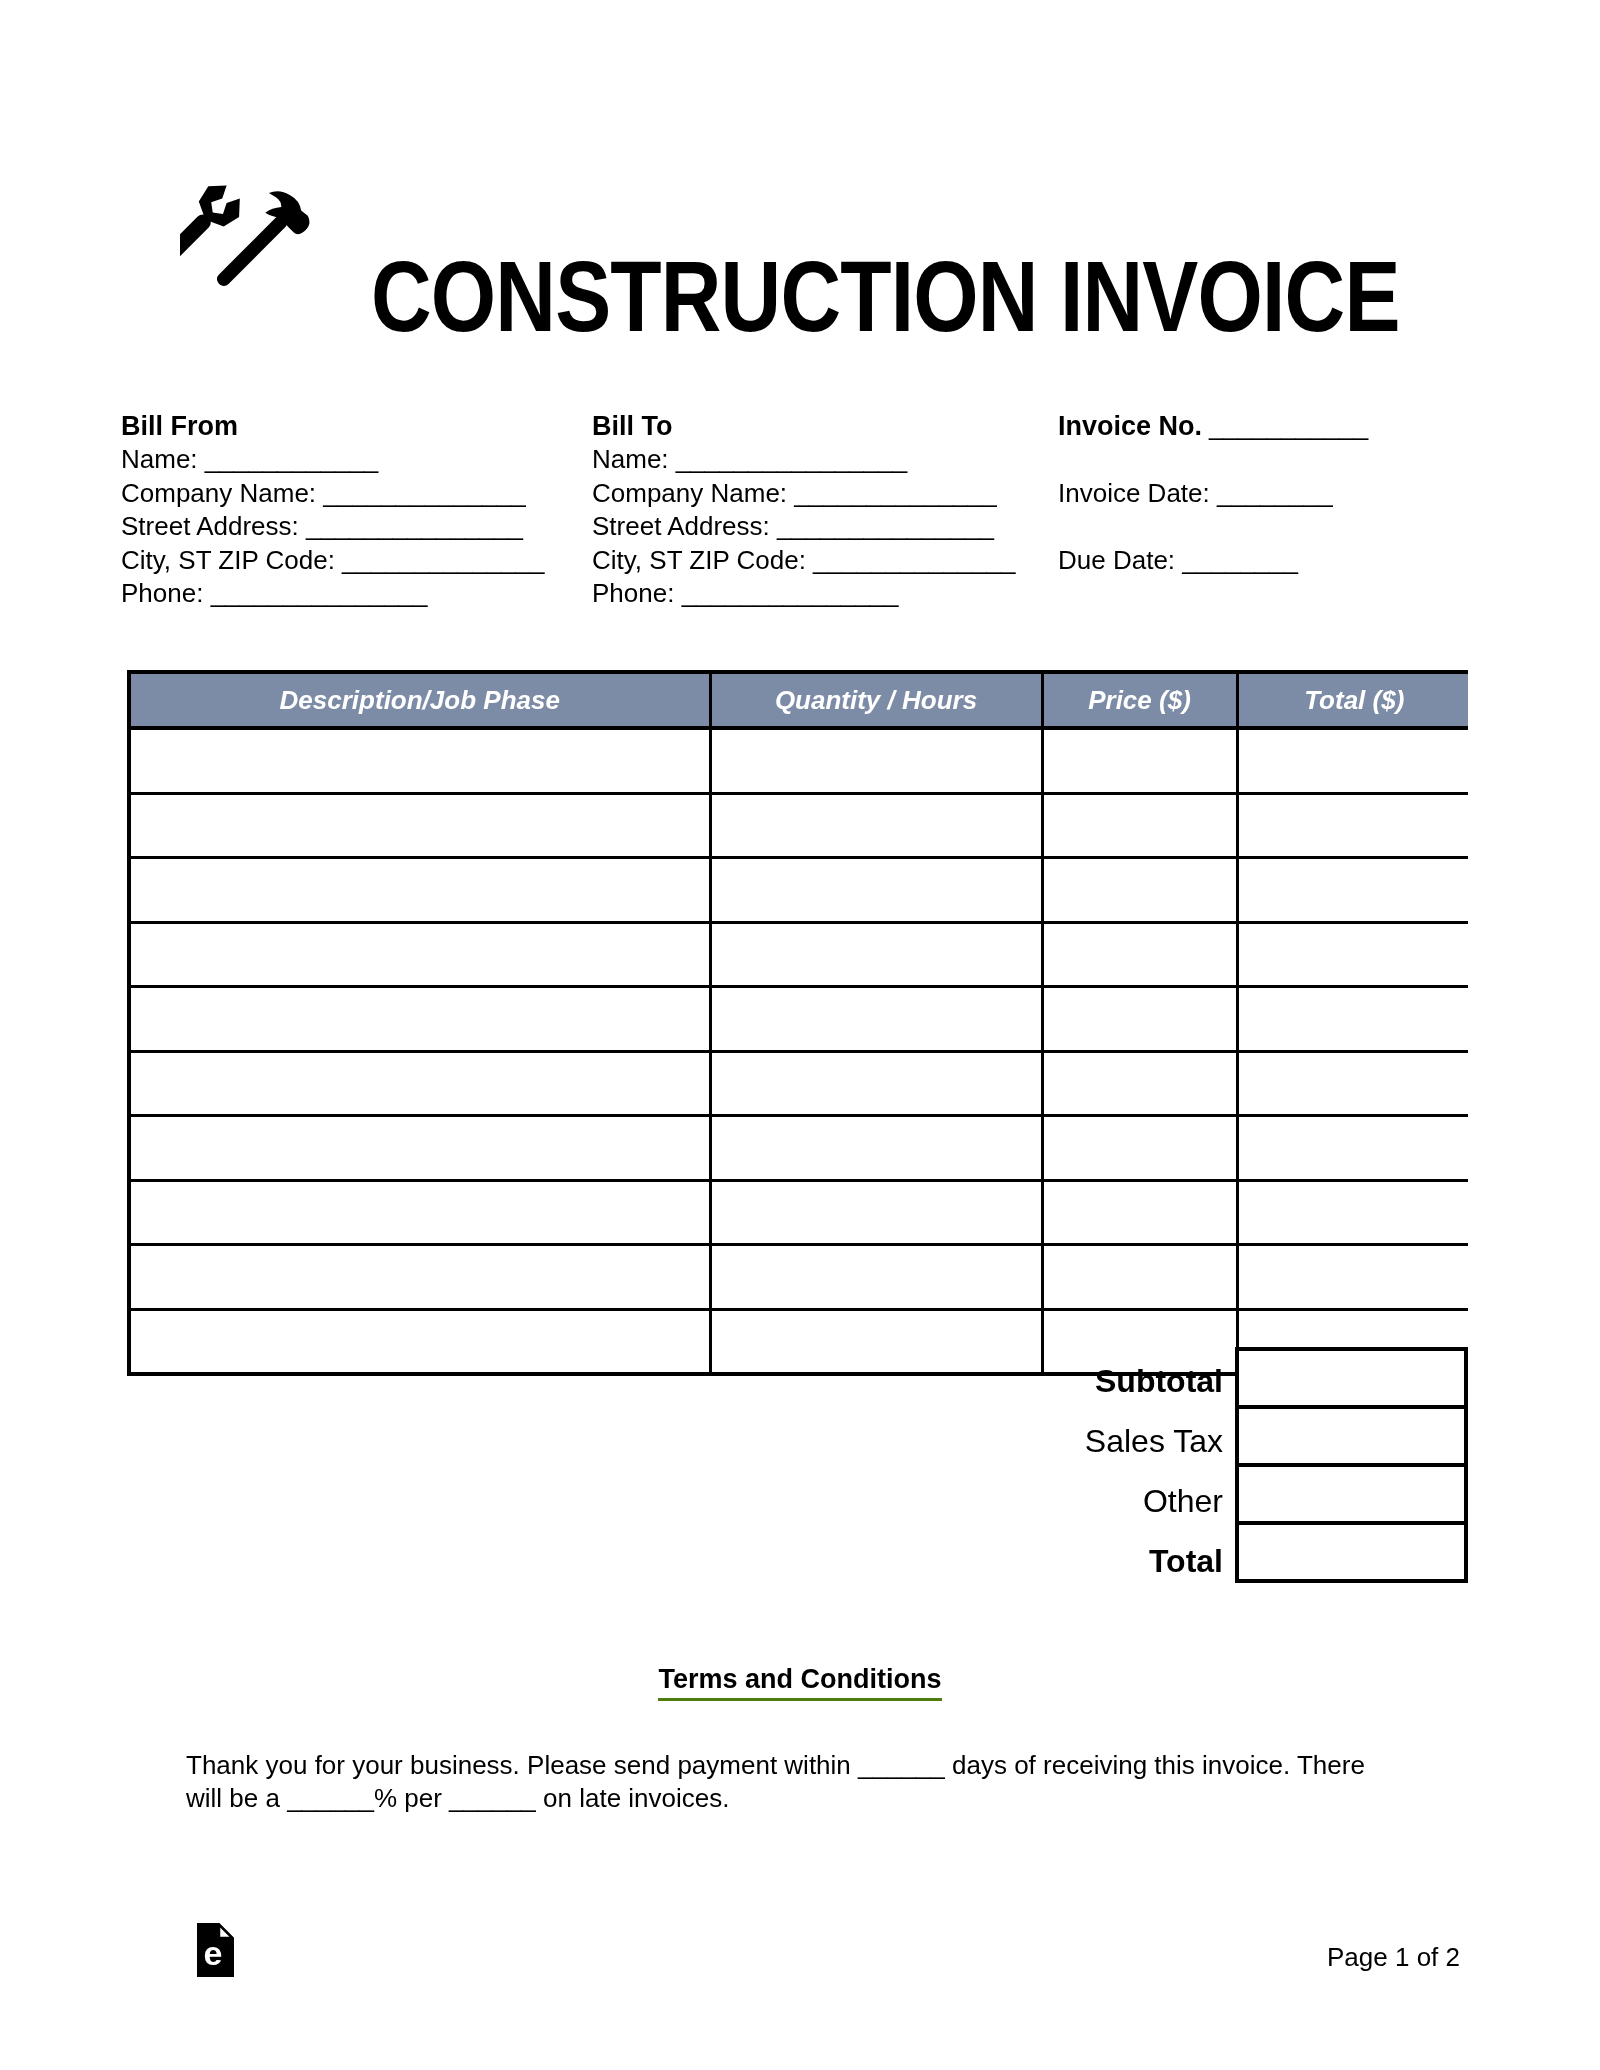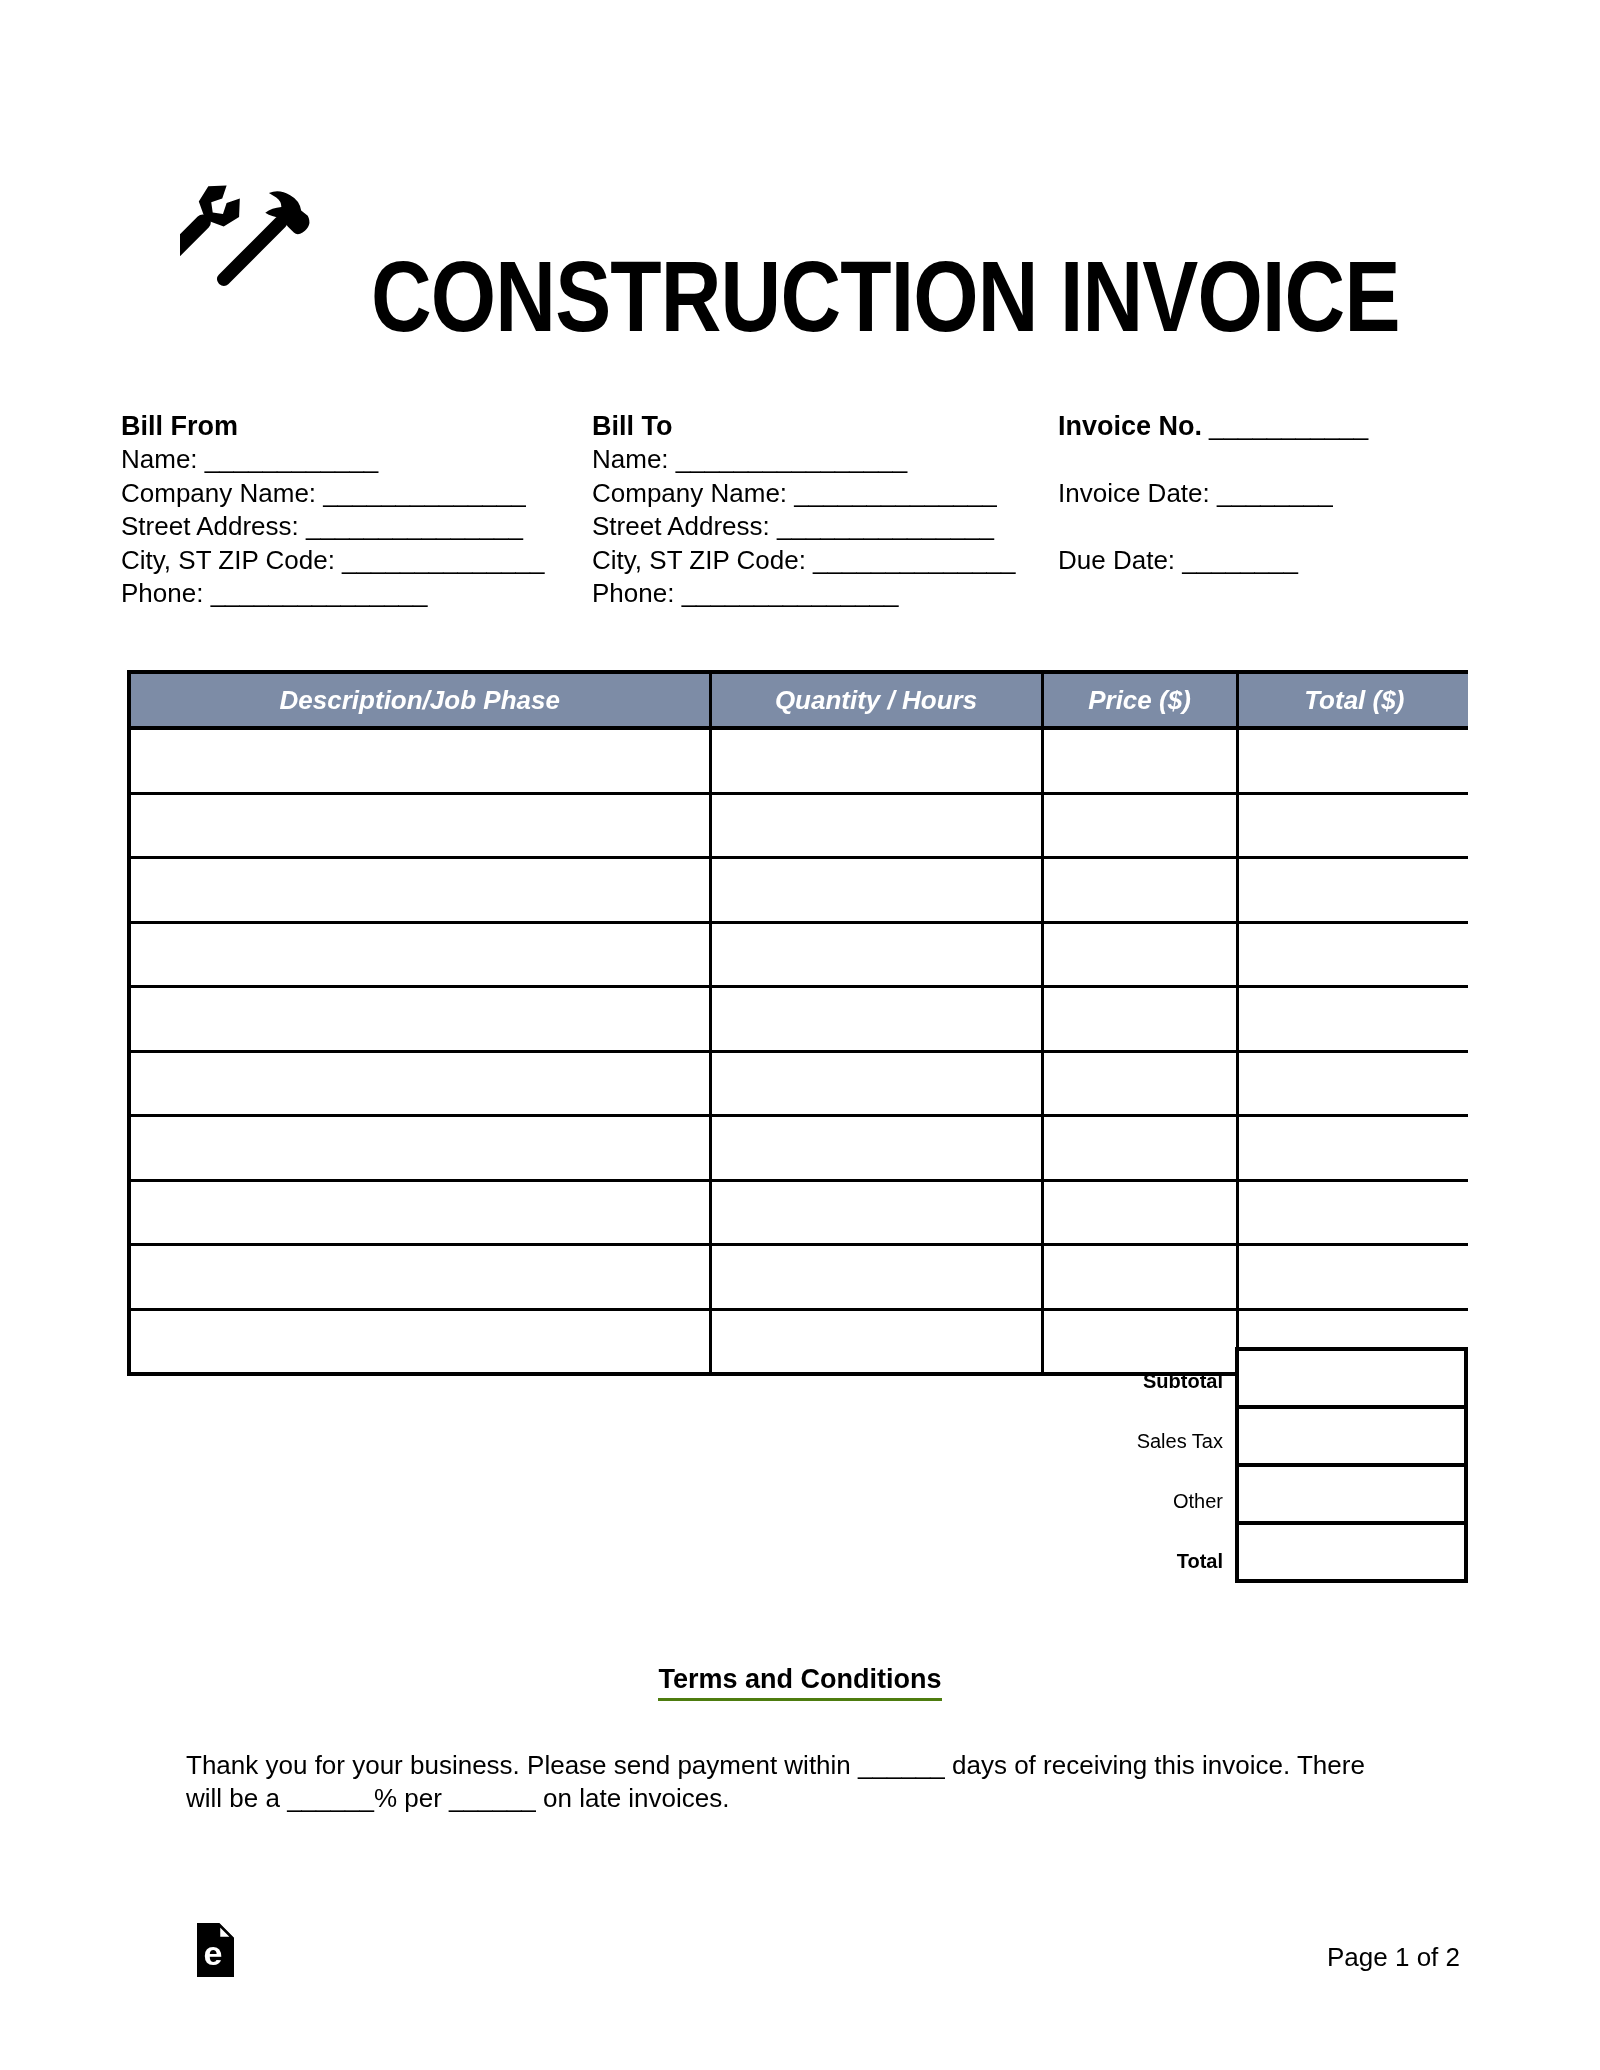--- a/index.html
+++ b/index.html
@@ -27,21 +27,21 @@
     position:absolute;left:127px;top:670px;width:1343px;
     border-collapse:collapse;table-layout:fixed;border:4px solid #000;font-style:italic;
   }
   .items-table th{
     height:50px;background:#7D8CA6;color:#fff;font-size:26px;font-weight:bold;
     text-align:center;vertical-align:middle;border:3px solid #000;border-bottom:4px solid #000;
     font-family:"Liberation Sans", sans-serif;
   }
   .items-table td{height:59.5px;border:3px solid #000;background:#fff;}
   
-  .totals-labels{position:absolute;left:700px;top:1347px;width:523px;font-size:20px;}
+  .totals-labels{position:absolute;left:700px;top:1347px;width:523px;font-size:32px;}
   .totals-labels .trow{height:60px;display:flex;align-items:center;justify-content:flex-end;padding-top:9px;box-sizing:border-box;}
   .totals-labels .bold{font-weight:bold;}
   .totals-table{position:absolute;left:1235px;top:1347px;border-collapse:collapse;}
   .totals-table td{width:227px;height:52px;border:4px solid #000;background:#fff;}
   
   .terms-heading{position:absolute;left:0;top:1664px;width:1600px;text-align:center;
     font-size:27px;font-weight:bold;}
   .terms-heading span{display:inline-block;border-bottom:3px solid #4d7c0f;padding-bottom:3px;}
   .terms-body{position:absolute;left:186px;top:1729px;width:1200px;font-size:26px;line-height:32.5px;margin-top:20px;}
   

